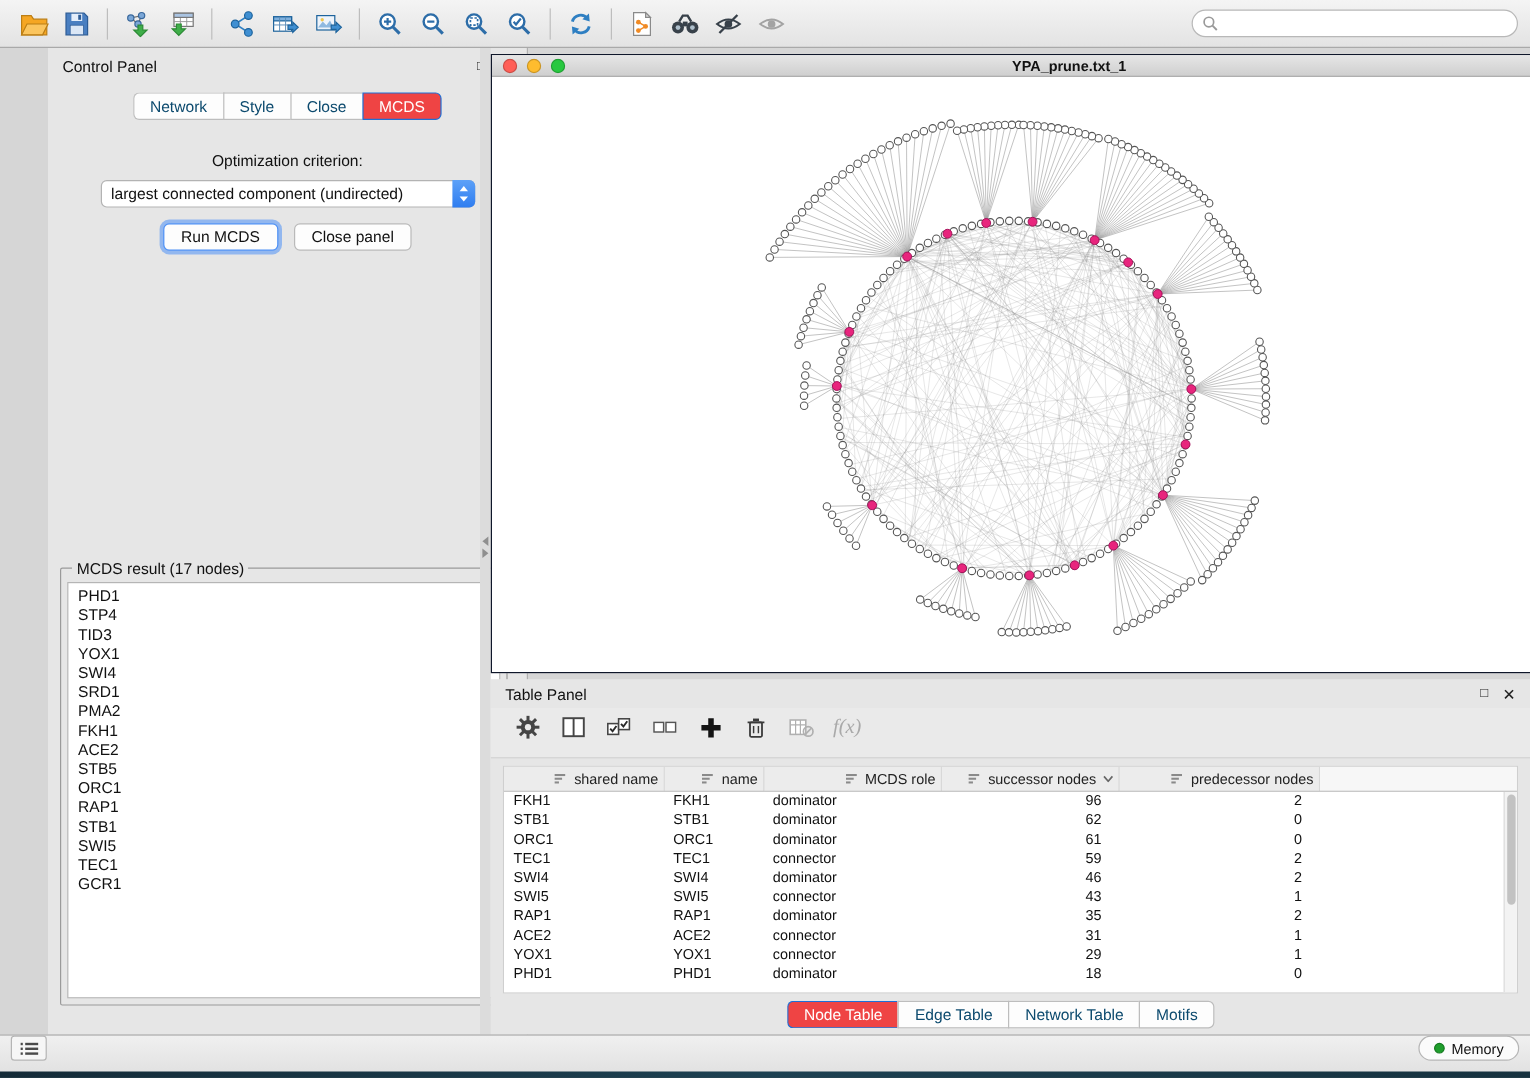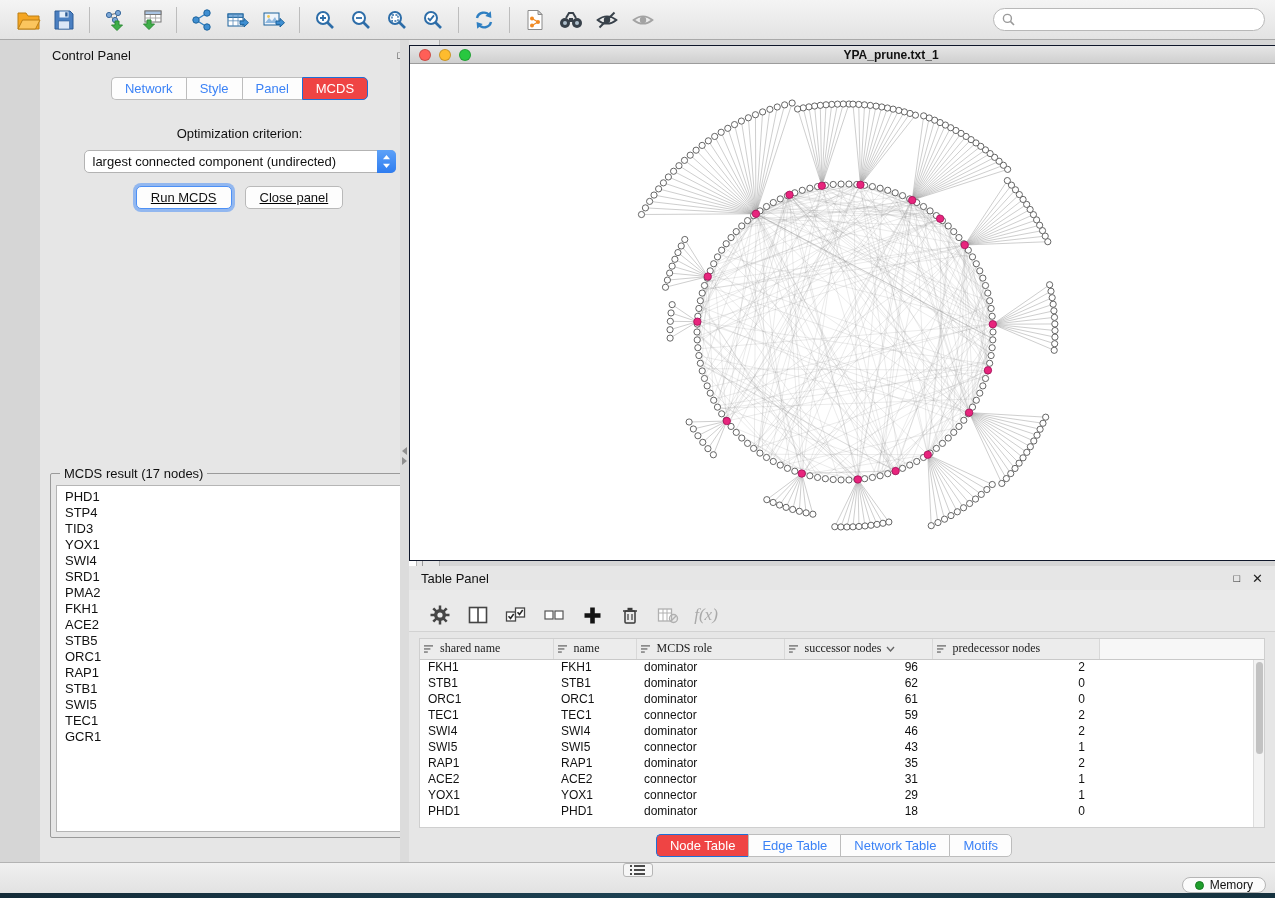--- a/index.html
+++ b/index.html
@@ -22,34 +22,34 @@
   
   .control-panel { position:absolute; left:0; top:40px; width:400px; height:822px;
     background:#e6e6e6; border-right:1px solid #b0b0b0;margin-left:40px; }
   .cp-header { height:30px; display:flex; align-items:center; padding:0 12px; }
   .panel-title { font-size:13px; color:#111; }
   .win-btns { margin-left:auto; display:flex; gap:12px; align-items:center; }
   .win-btn { font-size:13px; color:#222; line-height:1; cursor:default; }
   .win-btn.float { font-size:11px; }
 
   .seg { display:flex; justify-content:center; }
-  .seg-btn { font-size:13px; color:#3b82f6; background:#fdfdfd; border:1px solid #bdbdbd;
+  .seg-btn { font-size:13px; color:#0c4a6e; background:#fdfdfd; border:1px solid #bdbdbd;
     border-right:none; padding:3px 13px; cursor:default; }
   .seg-btn:first-child { border-radius:5px 0 0 5px; }
   .seg-btn:last-child { border-right:1px solid #bdbdbd; border-radius:0 5px 5px 0; }
   .seg-btn.active { background:#ef4444; border-color:#1e6fd6; color:#fff; }
 
   .cp-tabs { margin-top:7px; }
   .opt-label { text-align:center; font-size:13px; margin-top:26px; color:#111; }
   .select { width:312px; height:23px; margin:9px auto 0; background:#fff; border:1px solid #b3b3b3;
     border-radius:5px; display:flex; align-items:center; position:relative; }
   .select-value { flex:1; font-size:13px; padding:0 8px; color:#111; white-space:nowrap; overflow:hidden; }
   .select-stepper { width:19px; height:23px; margin:-1px -1px -1px 0; background:linear-gradient(#5da1f8,#2f7df0);
     border-radius:0 5px 5px 0; display:flex; align-items:center; justify-content:center; }
-  .cp-buttons { display:flex; justify-content:center; gap:13px; margin-top:13px;text-decoration:underline; }
+  .cp-buttons { display:flex; justify-content:center; gap:13px; margin-top:13px; }
   .btn { font-size:13px; color:#111; background:#fdfdfd; border:1px solid #b9b9b9; border-radius:5px;
     padding:3px 14px; cursor:default; }
   .btn.focused { box-shadow:0 0 0 3px rgba(77,144,245,0.55); border-color:#4d90f5; }
 
   .mcds-fieldset { position:absolute; left:10px; right:16px; top:426px; bottom:24px;
     border:1px solid #9a9a9a; border-radius:2px; padding:4px 5px 5px; }
   .mcds-fieldset legend { font-size:13px; padding:0 4px; margin-left:4px; color:#111; }
   .mcds-list { width:100%; height:100%; background:#fff; border:1px solid #b5b5b5; overflow:hidden;
     padding:3px 0; }
   .mcds-item { font-size:13px; line-height:16px; padding:0 8px; color:#111; }
@@ -69,44 +69,44 @@
   .nw-titlebar { height:18px; background:linear-gradient(#e6e6e6,#cfcfcf); border-bottom:1px solid #9c9c9c;
     position:relative; display:flex; align-items:center; justify-content:center; }
   .nw-title { font-size:12px; font-weight:bold; color:#111; }
   .traffic { position:absolute; left:9px; top:3px; display:flex; gap:8px; }
   .light { width:12px; height:12px; border-radius:50%; border:0.5px solid rgba(0,0,0,0.2); }
   .graph-wrap { width:864px; height:496px; background:#fff; }
 
   
   .table-panel { position:absolute; left:409px; top:566px; width:866px; height:296px; background:#e6e6e6; }
   .tp-header { height:24px; display:flex; align-items:center; padding:12px 12px; }
-  .tp-toolbar { height:42px; display:flex; align-items:flex-end; gap:4px; padding:0 14px;
+  .tp-toolbar { height:42px; display:flex; align-items:flex-start; gap:4px; padding:0 14px;
     background:#eaeaea; border-bottom:1px solid #d2d2d2; }
   .tp-btn { width:34px; height:32px; display:flex; align-items:center; justify-content:center; border-radius:4px; }
   .fx { font-family:"Liberation Serif", serif; font-style:italic; font-size:17px; color:#a9a9a9; }
 
   .table-wrap { position:absolute; left:10px; right:10px; top:72px; height:190px; background:#fff;
     border:1px solid #cfcfcf; overflow:hidden; }
   table { border-collapse:collapse; table-layout:fixed; width:846px; }
   th { height:20px; background:#ececec; border-right:1px solid #d8d8d8; border-bottom:1px solid #c9c9c9;
     font-size:12px; font-weight:normal; color:#222; }
-  th .th-inner { display:flex; align-items:center; justify-content:flex-start; gap:5px; padding:0 4px;font-family:Liberation Serif, serif; }
+  th .th-inner { display:flex; align-items:center; justify-content:flex-end; gap:5px; padding:0 4px; }
   th.filler { background:#f7f7f7; border-right:none; }
   td { height:16px; font-size:12px; color:#111; padding:0 8px; white-space:nowrap; overflow:hidden; }
   td.c3, td.c4 { text-align:right; padding-right:14px; }
   .vscroll { position:absolute; right:0; top:21px; bottom:0; width:11px; background:#f3f3f3;
     border-left:1px solid #ddd; }
   .vscroll .thumb { position:absolute; top:2px; left:1.5px; width:7px; height:92px; background:#c2c2c2;
     border-radius:4px; }
   .tp-tabs { position:absolute; left:0; right:16px; top:268px; display:flex; justify-content:center; }
 
   
   .statusbar { position:absolute; left:0; top:862px; width:1275px; height:31px;
     background:linear-gradient(#f0f0f0,#e2e2e2); border-top:1px solid #b3b3b3;
-    display:flex; align-items:center; padding:0 9px;flex-direction:column; }
+    display:flex; align-items:flex-start; padding:0 9px; }
   .status-btn { width:30px; height:21px; border:1px solid #b5b5b5; border-radius:3px; background:#f6f6f6;
     display:flex; align-items:center; justify-content:center; }
   .memory-btn { margin-left:auto; height:21px; border:1px solid #b5b5b5; border-radius:11px; background:#fbfbfb;
     display:flex; align-items:center; gap:6px; padding:0 12px; font-size:12px; color:#111; }
   .mem-dot { width:9px; height:9px; border-radius:50%; background:#1f9e2c; border:1px solid #157a20; }
 
   .desktop-strip { position:absolute; left:0; top:893px; width:1275px; height:5px;
     background:linear-gradient(90deg,#142b38,#1d4152,#16323f); }
 </style>
 </head>
@@ -267,21 +267,21 @@
     <div class="cp-header">
       <span class="panel-title">Control Panel</span>
       <span class="win-btns">
         <span class="win-btn float">□</span>
         <span class="win-btn">✕</span>
       </span>
     </div>
     <div class="seg cp-tabs">
       <div class="seg-btn">Network</div>
       <div class="seg-btn">Style</div>
-      <div class="seg-btn">Panel</div>
+      <div class="seg-btn">Close</div>
       <div class="seg-btn active">MCDS</div>
     </div>
     <div class="opt-label">Optimization criterion:</div>
     <div class="select">
       <span class="select-value">largest connected component (undirected)</span>
       <span class="select-stepper">
         <svg width="9" height="15" viewBox="0 0 9 15">
             <path d="M4.5 1L8 5.3H1z" fill="#fff"></path>
             <path d="M4.5 14L1 9.7H8z" fill="#fff"></path>
           </svg>

